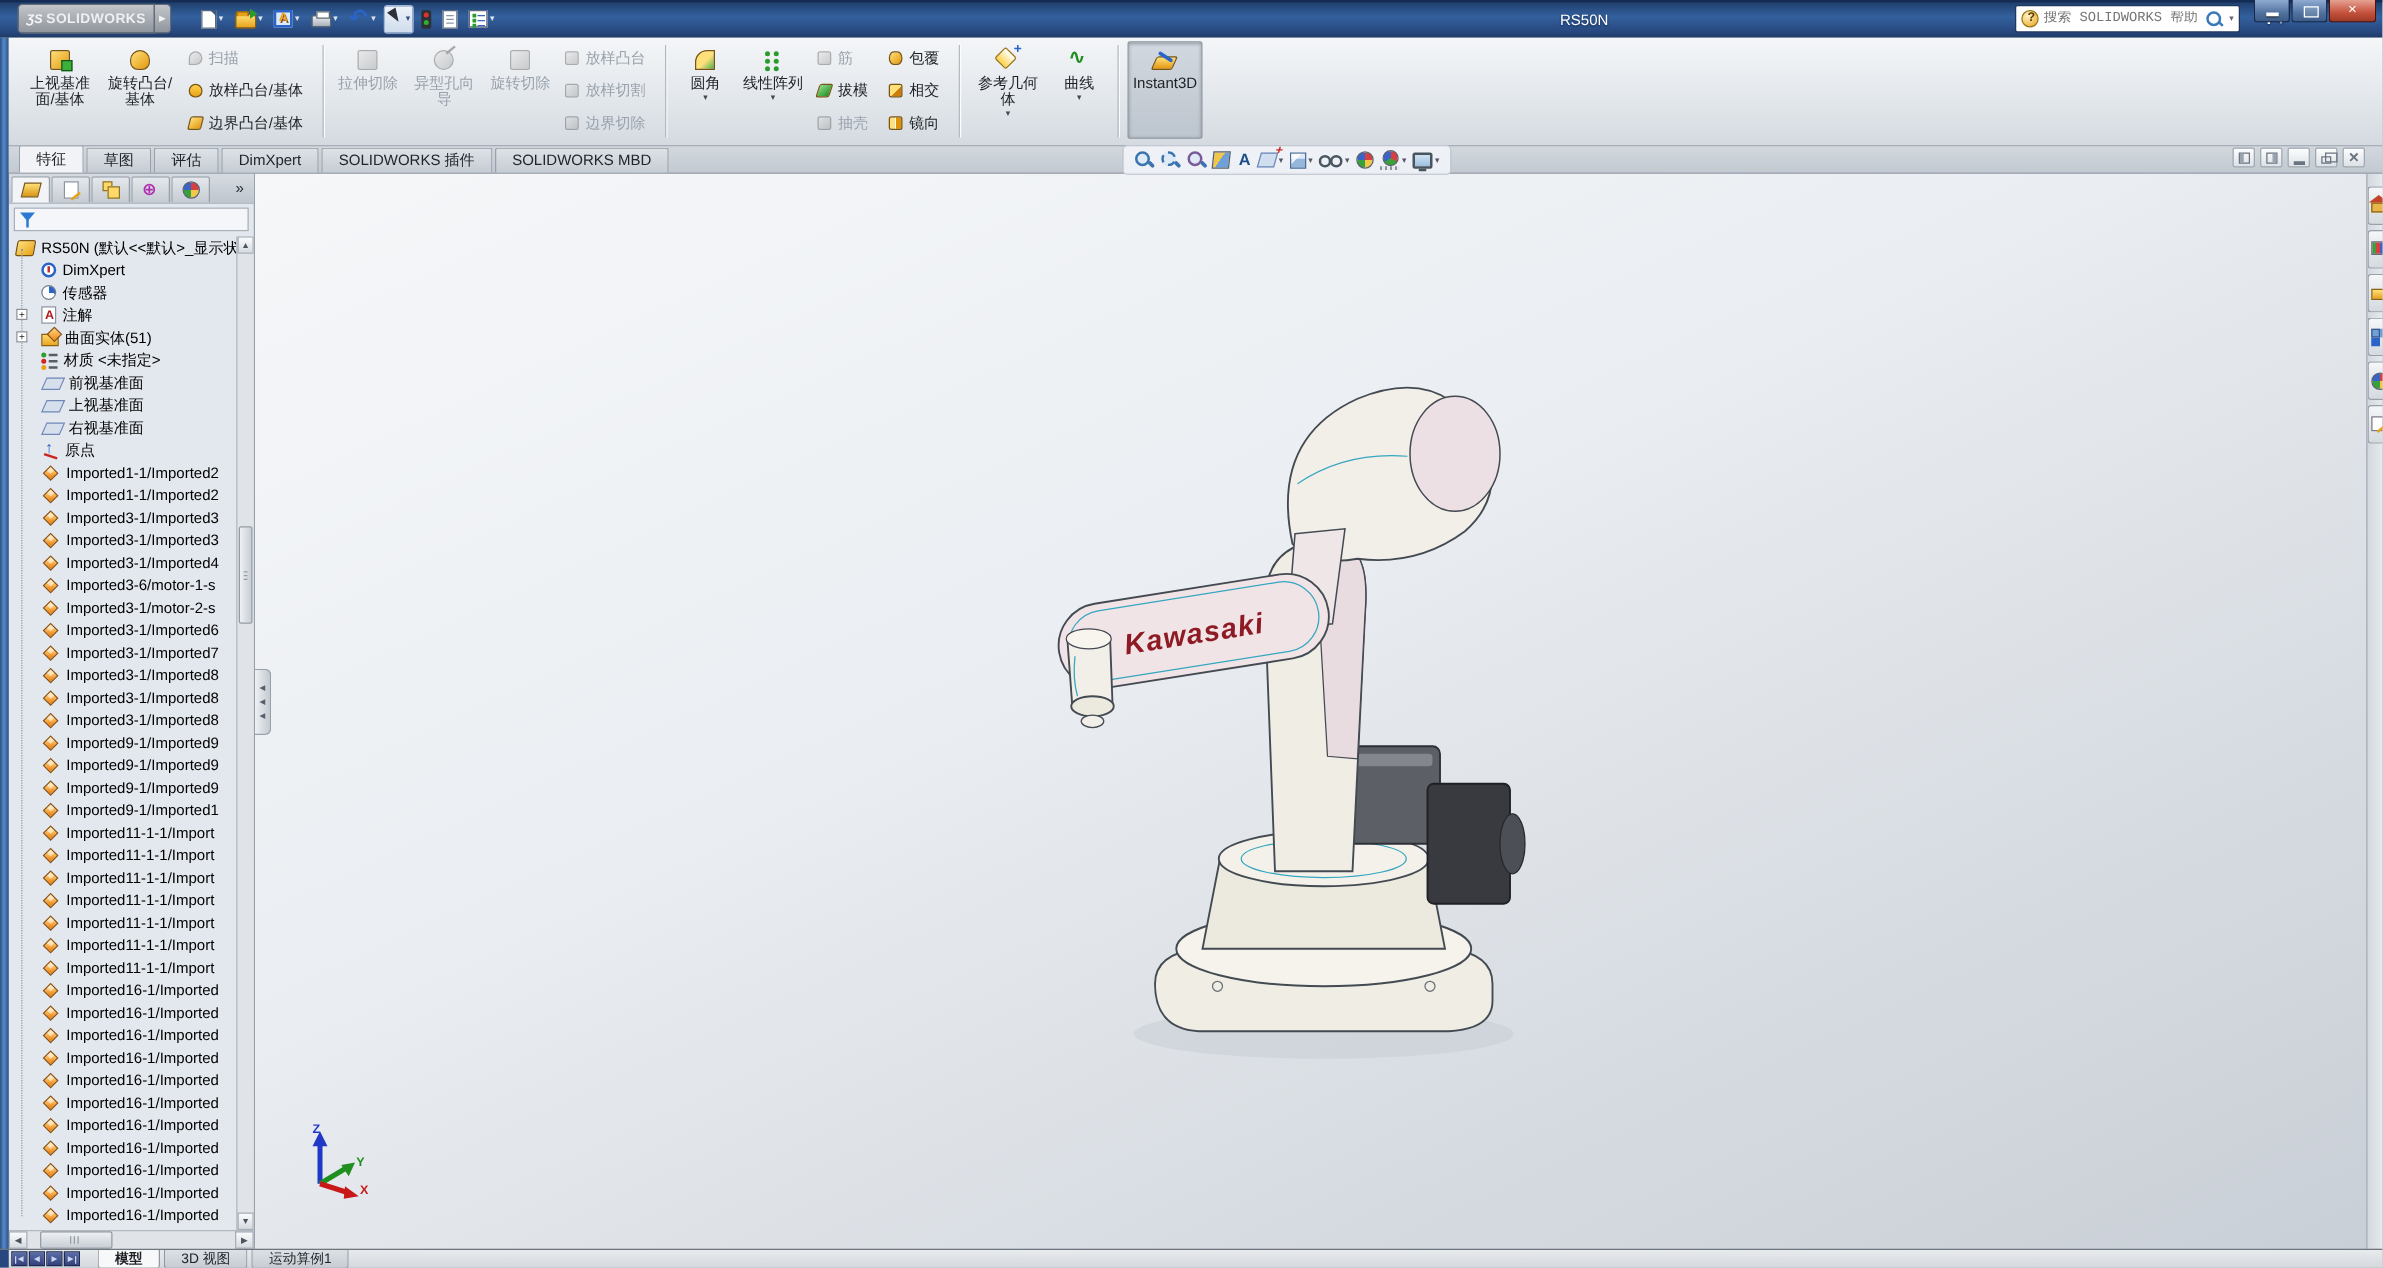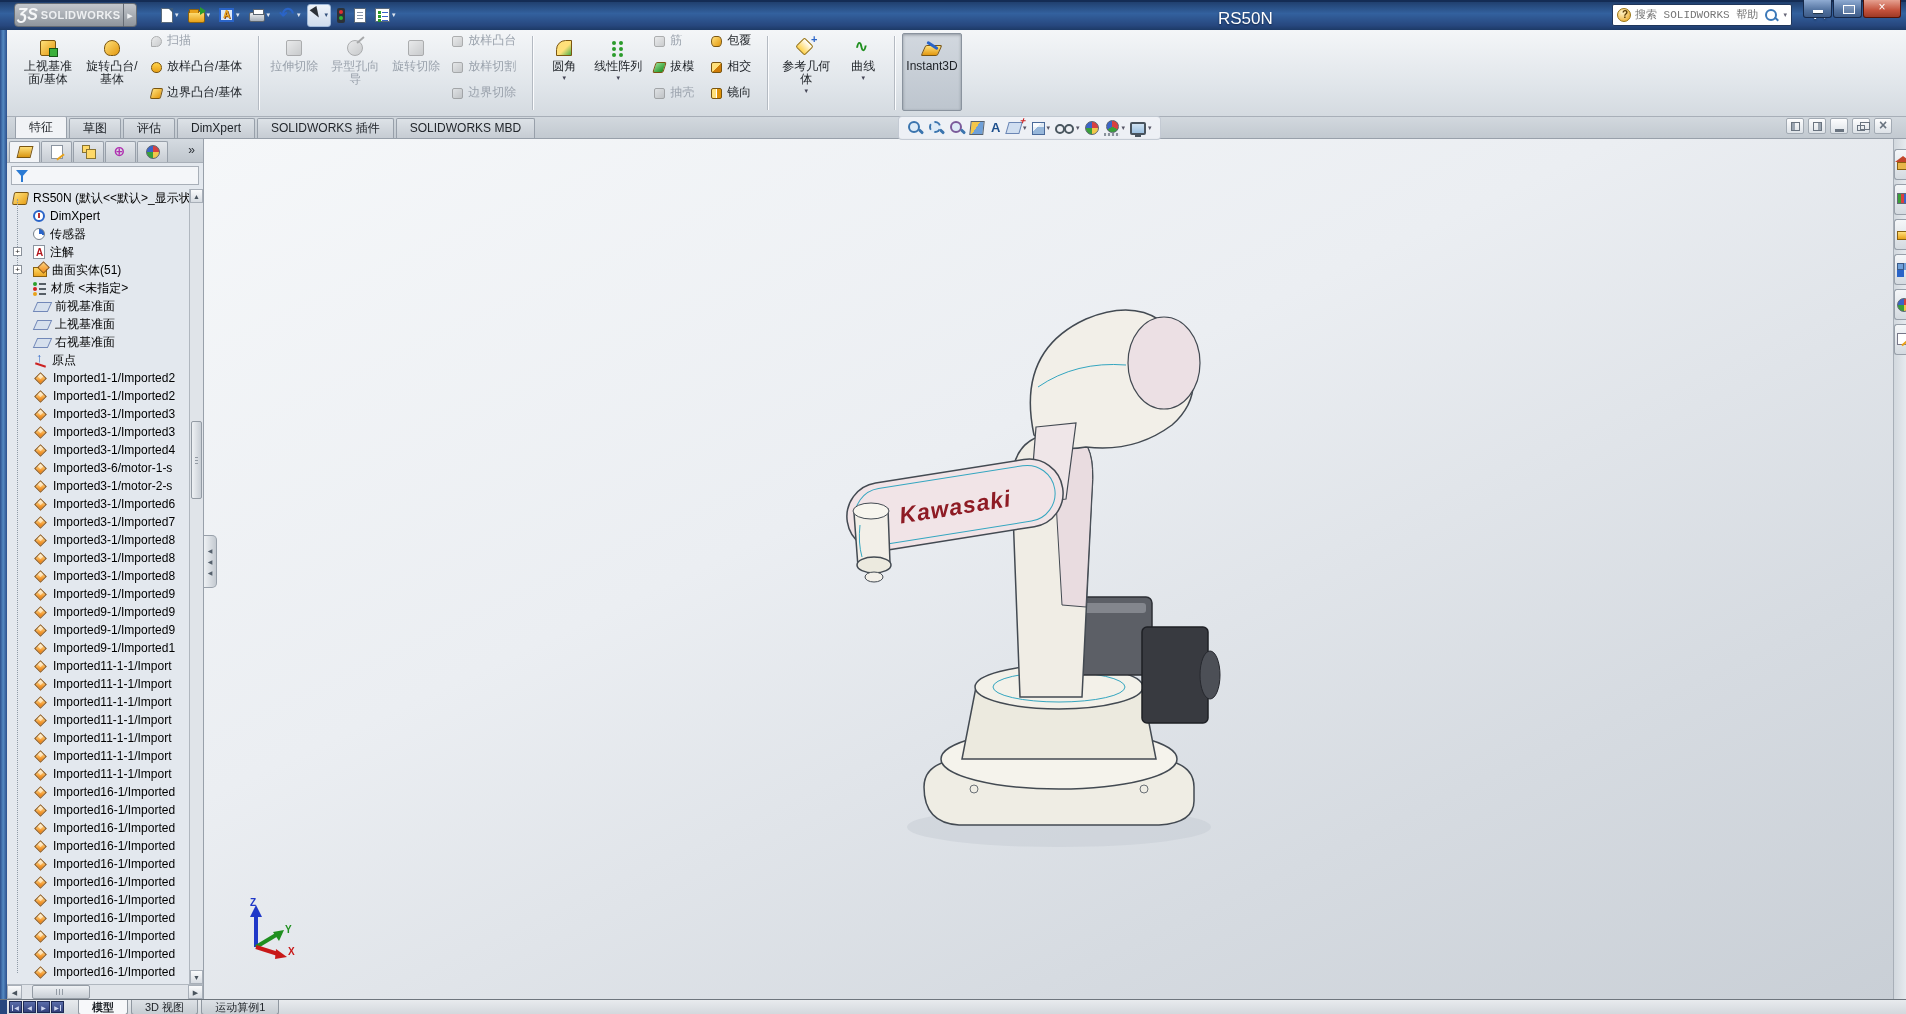--- a/index.html
+++ b/index.html
@@ -3,47 +3,47 @@
 <meta charset="utf-8">
 <style>
   *{box-sizing:border-box;margin:0;padding:0}
   html,body{width:1906px;height:1014px;overflow:hidden}
   body{position:relative;font-family:"Liberation Sans","DejaVu Sans",sans-serif;background:#c8cdd4;font-size:12px}
   .ic{display:inline-block;position:relative;flex:none;vertical-align:middle}
 
   
   .titlebar{position:absolute;left:0;top:0;width:1906px;height:30px;background:linear-gradient(#1d3a66,#33619e 45%,#27477e 85%,#1d3a66);box-shadow:inset 0 2px 0 #142c54;z-index:20}
   .logo-chip{position:absolute;left:14px;top:3px;width:110px;height:24px;background:linear-gradient(#c2c6cb,#8f959c);border:1px solid #666c74;border-radius:4px 0 0 4px;display:flex;align-items:center;justify-content:center;gap:3px}
-  .logo-3s{font-weight:bold;font-style:italic;font-size:16px;color:#f6f7f8}
+  .logo-3s{font-weight:bold;font-style:italic;font-size:10px;color:#f6f7f8}
   .logo-tx{font-size:11px;font-weight:bold;letter-spacing:.4px;color:#eef0f2}
   .logo-arrow{position:absolute;left:124px;top:3px;width:13px;height:24px;background:linear-gradient(#c2c6cb,#8f959c);border:1px solid #666c74;border-left:none;border-radius:0 4px 4px 0;color:#f0f2f4;font-size:7px;line-height:24px;text-align:center}
   .qtoolbar{position:absolute;left:158px;top:3px;height:24px;display:flex;align-items:center;gap:3px}
   .qbtn{display:flex;align-items:center;height:23px;padding:0 2px;border-radius:3px;border:1px solid transparent}
   .qbtn.pressed{background:linear-gradient(#eef3f9,#cfdced);border-color:#9fb8d8}
   .qbtn .caret{display:none;font-size:7px;color:#dfe6f0;margin-left:2px}
   .qbtn.pressed .caret{color:#33517c}
   .qbtn.has-dd .caret{display:inline}
-  .doc-title{position:absolute;left:1218px;top:9px;color:#fff;font-size:17px;text-shadow:0 1px 2px #10254a}
+  .doc-title{position:absolute;left:1248px;top:9px;color:#fff;font-size:12px;text-shadow:0 1px 2px #10254a}
   .search-box{position:absolute;left:1612px;top:4px;width:180px;height:22px;background:#fff;border:1px solid #20375c;border-radius:2px;display:flex;align-items:center;padding:0 4px;gap:4px}
   .search-input{flex:1;min-width:0;border:none;outline:none;background:transparent;font-size:11px;color:#555;font-family:Liberation Mono, monospace}
   .search-box .caret{font-size:7px;color:#667}
   .help-btn{position:absolute;left:1804px;top:7px;width:30px;height:17px;color:#fff;font-size:13px;font-weight:bold;text-align:center;line-height:16px;text-shadow:0 1px 2px #10254a}
   .help-btn .caret{font-size:7px;font-weight:normal}
   .winctrl{position:absolute;right:5px;top:0;display:flex;gap:1px}
   .wbtn{width:29px;height:18px;position:relative;background:linear-gradient(#8fabd2,#52729f 60%,#3e5c88);border:1px solid #16294a;border-top:none;border-radius:0 0 3px 3px;color:#fff;text-align:center;font-size:12px;line-height:15px}
   .wb-min::before{content:"";position:absolute;left:9px;bottom:4px;width:10px;height:3px;background:#fff;box-shadow:0 1px 1px #234}
   .wb-rest::before{content:"";position:absolute;left:9px;top:5px;width:10px;height:7px;border:1px solid #fff;background:rgba(255,255,255,.15)}
   .wb-close{width:38px;background:linear-gradient(#e6a191,#c4523c 60%,#9e3a26);border-color:#541104}
 
   
   .ribbon{position:absolute;left:7px;top:30px;width:1899px;height:87px;background:linear-gradient(#f4f6f8,#e0e5ea 65%,#d4dae0);border-bottom:1px solid #a8afb8;display:flex;align-items:flex-start;padding:3px 0 0 10px;z-index:10}
   .rgroup{display:flex;flex-flow:column wrap;height:80px;align-content:flex-start;column-gap:2px}
   .btn{border:1px solid transparent;border-radius:2px}
   .btn.big{height:78px;min-width:48px;max-width:62px;display:flex;flex-direction:column;align-items:center;padding:2px 3px 0}
-  .btn.small{height:26px;display:flex;align-items:flex-start;padding:0 8px 0 2px}
+  .btn.small{height:26px;display:flex;align-items:center;padding:0 8px 0 2px}
   .blabel{font-size:12px;line-height:13px;text-align:center;color:#1d2126}
   .btn.small .blabel{white-space:nowrap;margin-left:2px}
   .btn.disabled .blabel{color:#9aa2ac}
   .btn .caret{display:none;font-size:7px;color:#445;margin-top:1px}
   .btn.has-dd .caret{display:block}
   .btn.active{background:linear-gradient(#d2d8df,#bdc5ce);border-color:#8a939e;box-shadow:inset 0 1px 3px rgba(20,30,40,.35)}
   .vsep{width:1px;height:74px;background:#b4bac2;margin:3px 7px 0;box-shadow:1px 0 0 #fbfcfe}
   .rico{width:20px;height:20px;margin:2px auto 2px;position:relative}
   .btn.small .rico{width:15px;height:15px;margin:0 1px}
   .rico::before{content:"";position:absolute;inset:2px;background:linear-gradient(135deg,#ffe07a,#e3980f);border:1px solid #7a5510;border-radius:2px}

